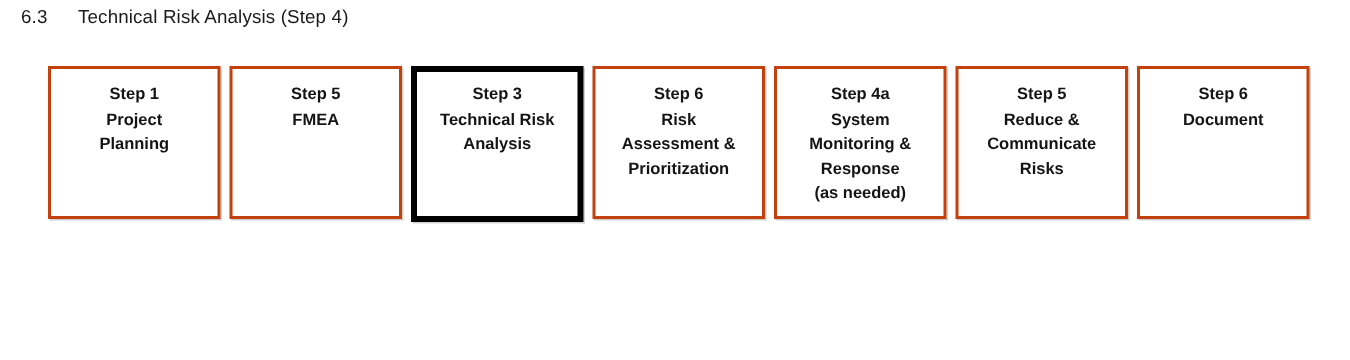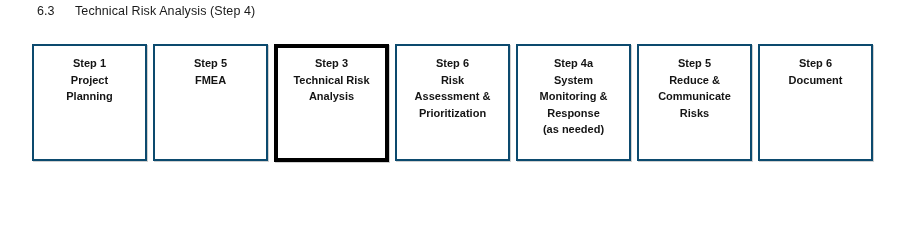--- a/index.html
+++ b/index.html
@@ -22,50 +22,49 @@
     top: 4px;
     font-size: 12.5px;
     font-weight: 400;
     color: #1a1a1a;
     white-space: nowrap;
     letter-spacing: 0.1px;
   }
   #heading .num {
     display: inline-block;
     min-width: 38px;
-    margin-left: 23px;
   }
 
   #flow {
     position: absolute;
     left: 32px;
     top: 44px;
     width: 842px;
     height: 118px;
     display: flex;
     align-items: flex-start;
     gap: 6px;
   }
 
   .step-box {
     box-sizing: border-box;
     width: 115px;
-    height: 117px;
-    border: 2px solid #0c4a6e;
+    height: 102px;
+    border: 2px solid #c2410c;
     background: #ffffff;
     padding-top: 9px;
     padding-left: 3px;
     padding-right: 3px;
     text-align: center;
     box-shadow: 1px 1px 0 rgba(120,120,120,0.35);
   }
   .step-box.highlight {
     border-width: 4px;
     border-color: #000000;
-    height: 118px;
+    height: 104px;
     padding-top: 7px;
   }
 
   .step-lines {
     font-size: 11px;
     font-weight: bold;
     line-height: 16.5px;
     color: #141414;
   }
   .step-lines .line {

